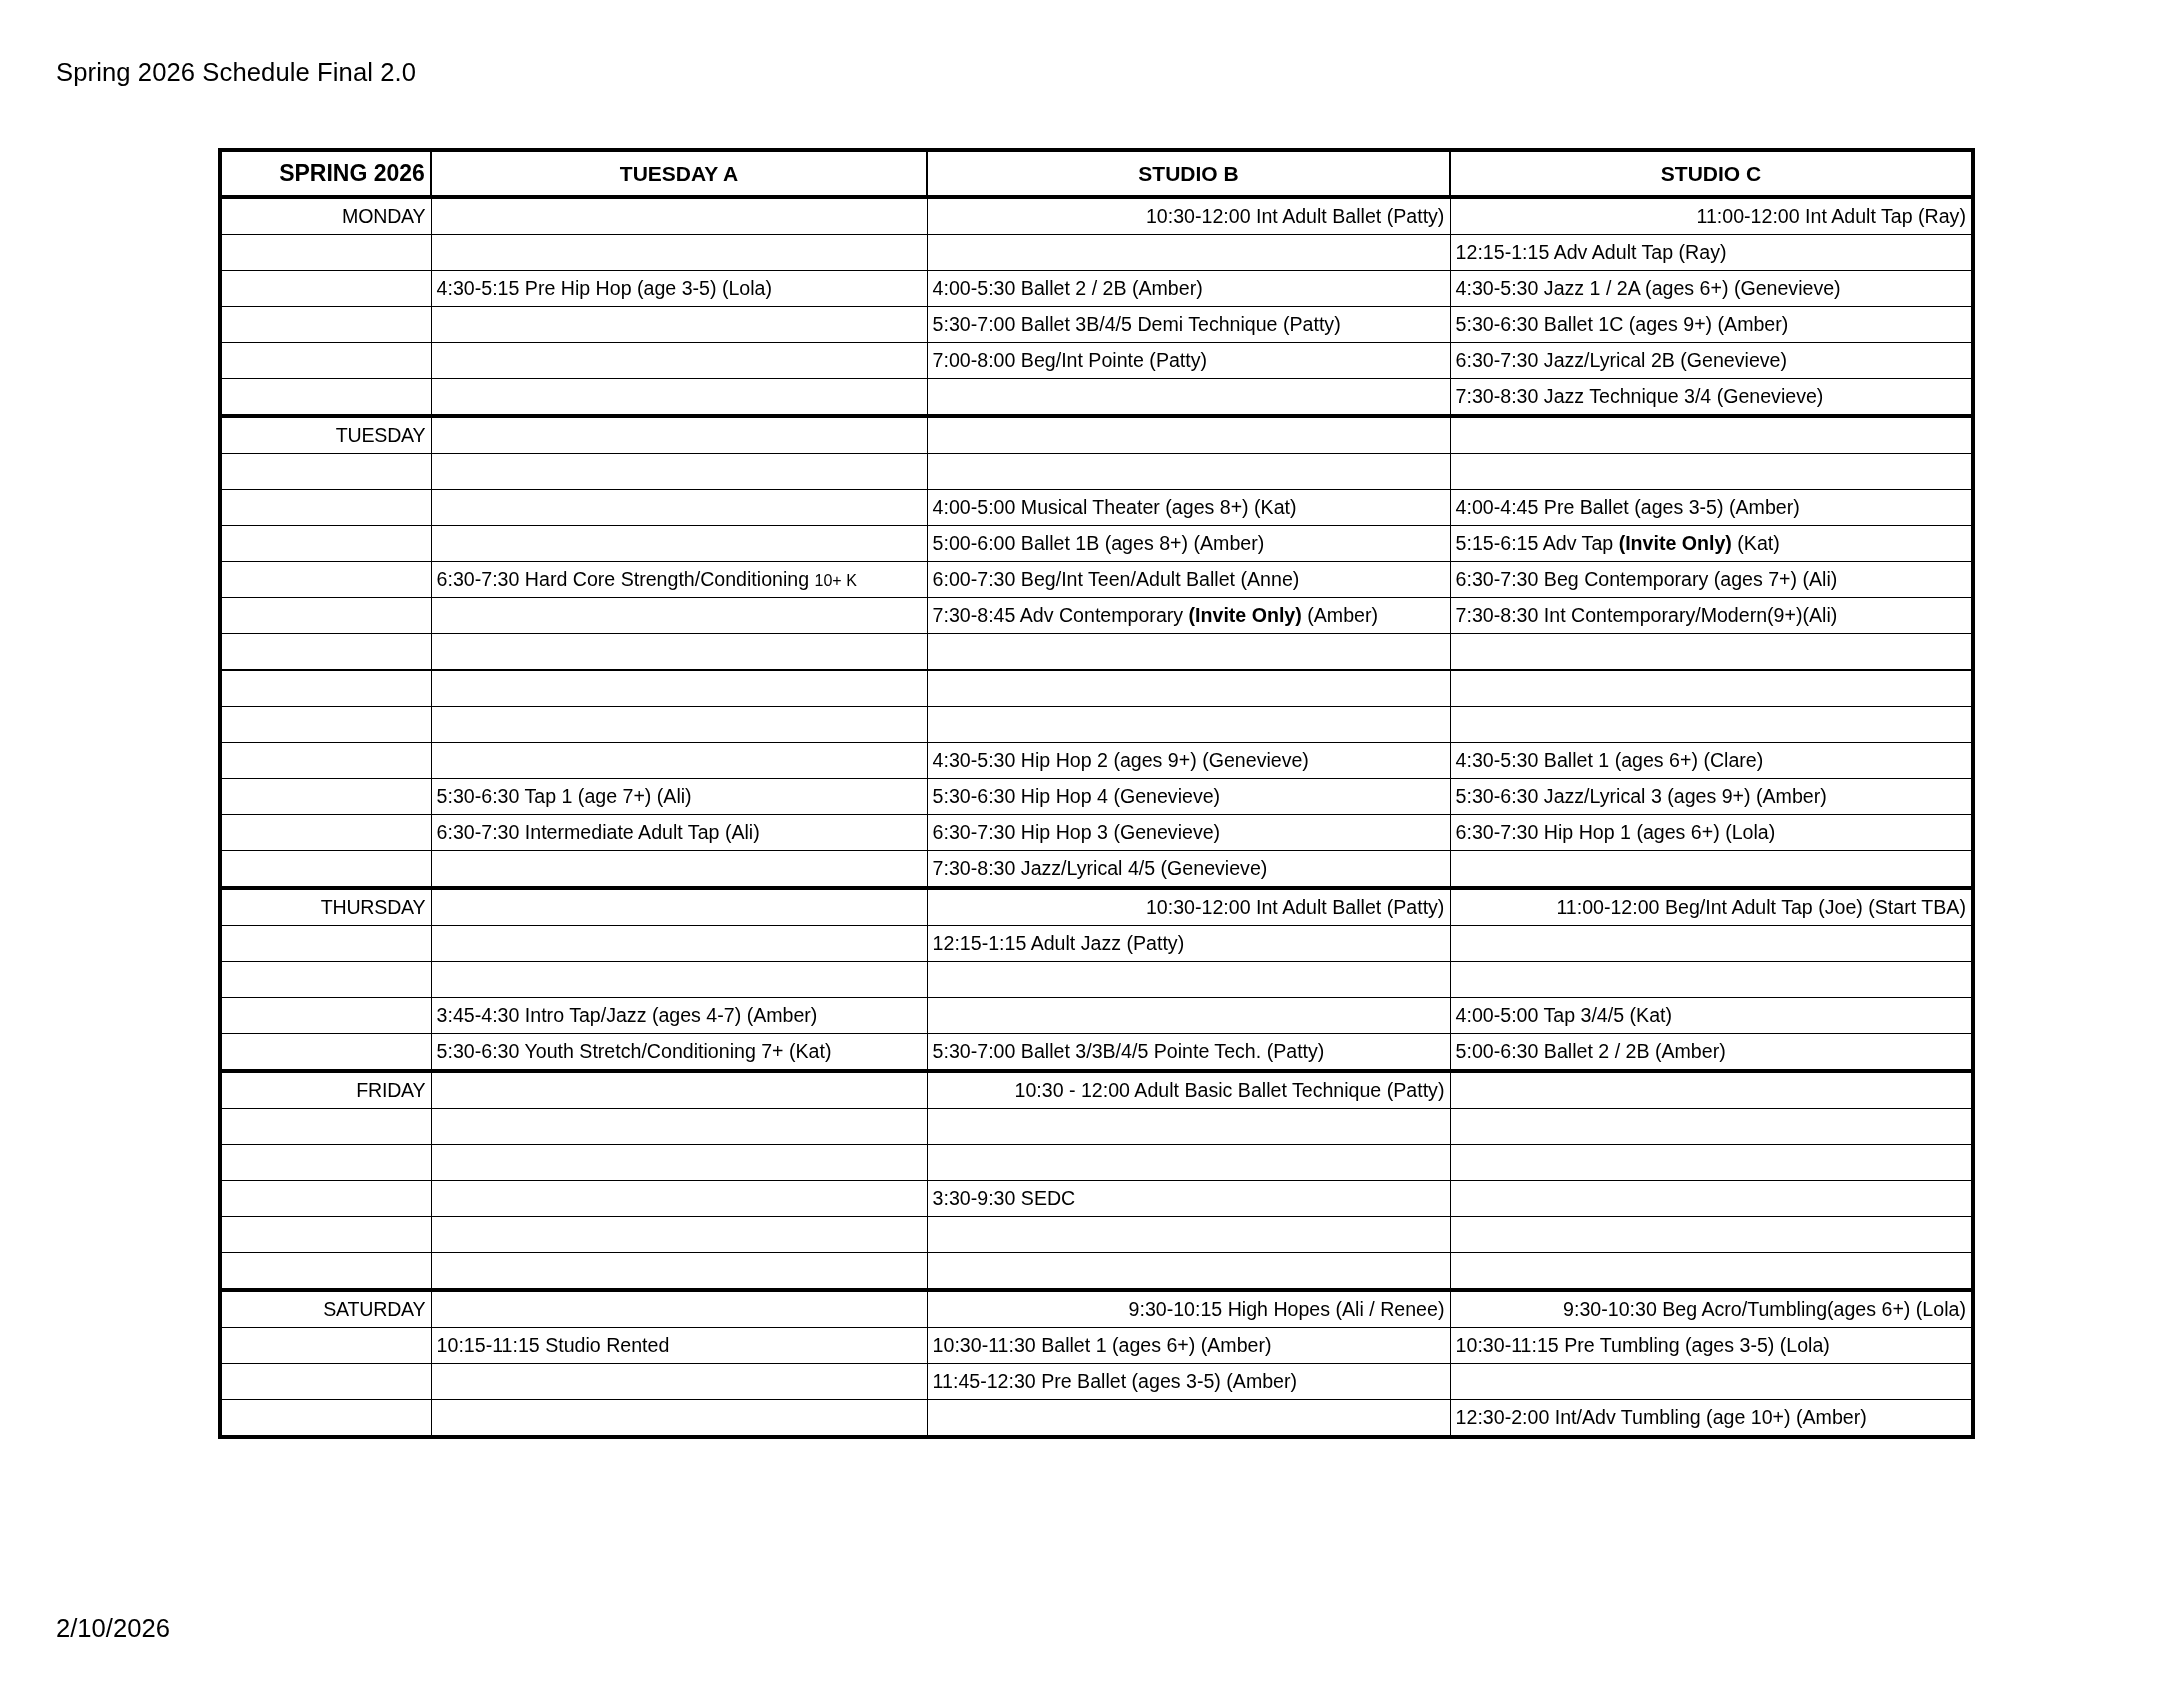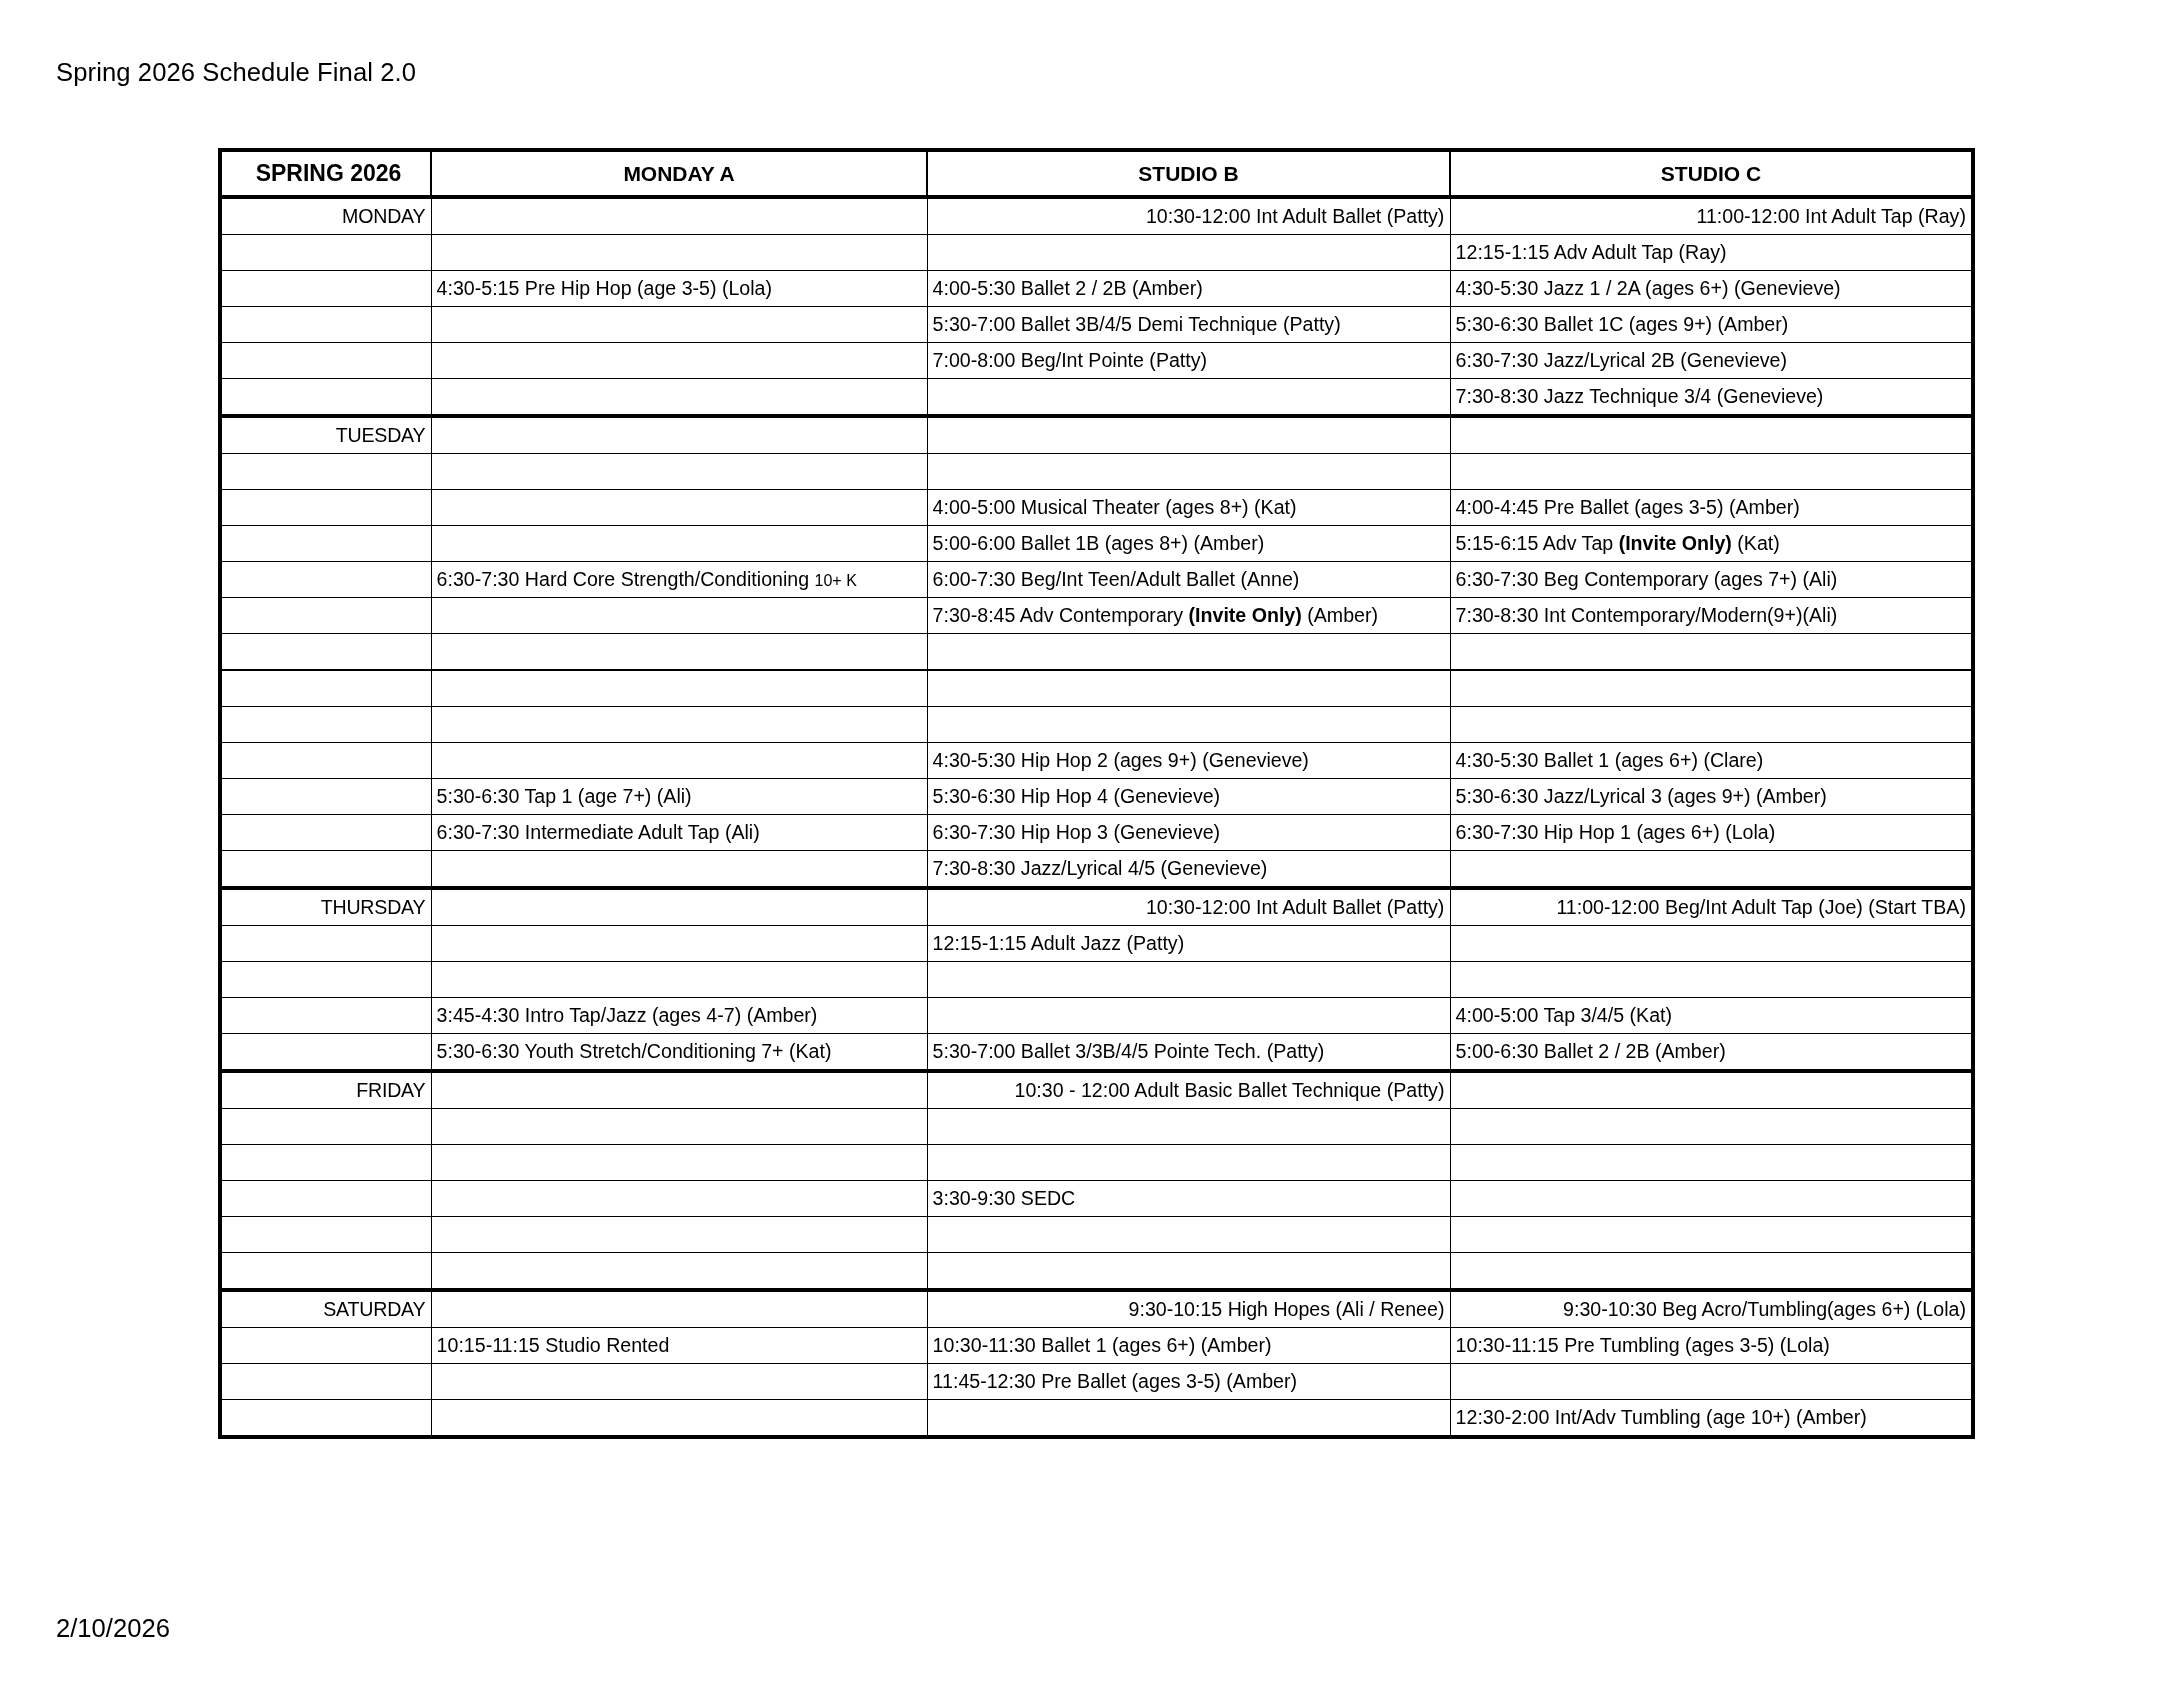--- a/index.html
+++ b/index.html
@@ -72,21 +72,21 @@
   tr.header-row td {
     font-weight: bold;
     font-size: 21px;
     text-align: center;
     height: 43px;
     border-bottom: 4.3px solid #000;
     border-left: 2.6px solid #000;
     border-right: 2.6px solid #000;
   }
   tr.header-row td.day-head {
-    text-align: center;
+    text-align: right;
     padding-left: 10.2px;
     font-size: 23px;
     border-left: none;
   }
   
   td.day-cell {
     font-weight: bold;
     font-size: 25.6px;
     padding-left: 10.2px;
     letter-spacing: -0.2px;
@@ -120,21 +120,21 @@
     <table class="schedule">
       <colgroup>
         <col class="c-day">
           <col class="c-a">
           <col class="c-b">
           <col class="c-c">
       </colgroup>
       <tbody id="schedule-body">
           <tr class="header-row">
             <td class="day-head col-day">SPRING 2026</td>
-            <td class="col-a">MONDAY A</td>
+            <td class="col-a">TUESDAY A</td>
             <td class="col-b">STUDIO B</td>
             <td class="col-c">STUDIO C</td>
           </tr>
           <tr class="block-start">
             <td class="col-day day-cell">MONDAY</td>
             <td class="col-a"></td>
             <td class="col-b">10:30-12:00  Int Adult Ballet (Patty)</td>
             <td class="col-c">11:00-12:00  Int Adult Tap (Ray)</td>
           </tr>
           <tr>

